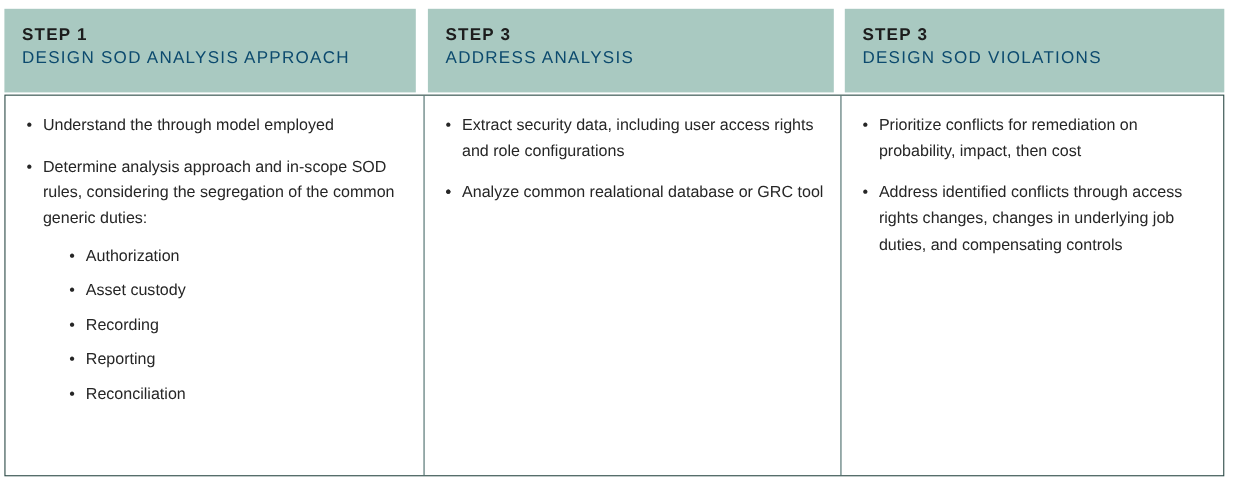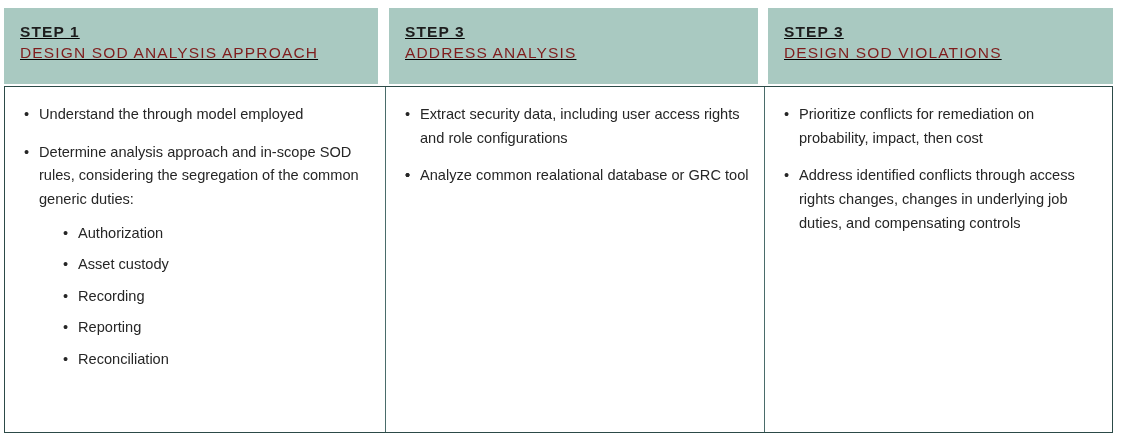--- a/index.html
+++ b/index.html
@@ -46,34 +46,33 @@
     bottom: 0;
     background: #a9c9c1;
   }
   .header-cell.c1 .header-panel { left: 4px;  right: 7px; }
   .header-cell.c2 .header-panel { left: 4px;  right: 6px; }
   .header-cell.c3 .header-panel { left: 4px;  right: 27px; }
 
   .header-text {
     position: relative;
     z-index: 2;
-    text-decoration: underline;
   }
   .step-label {
     font-size: 15.5px;
     font-weight: bold;
     color: #1d1d1d;
     letter-spacing: 1.1px;
     line-height: 1.38;
     white-space: nowrap;
   }
   .step-title {
     font-size: 15.5px;
     font-weight: normal;
-    color: #7f1d1d;
+    color: #0c4a6e;
     letter-spacing: 1.15px;
     line-height: 1.42;
     white-space: nowrap;
   }
 
   
   .body-grid {
     position: absolute;
     left: 4px;
     top: 86px;

